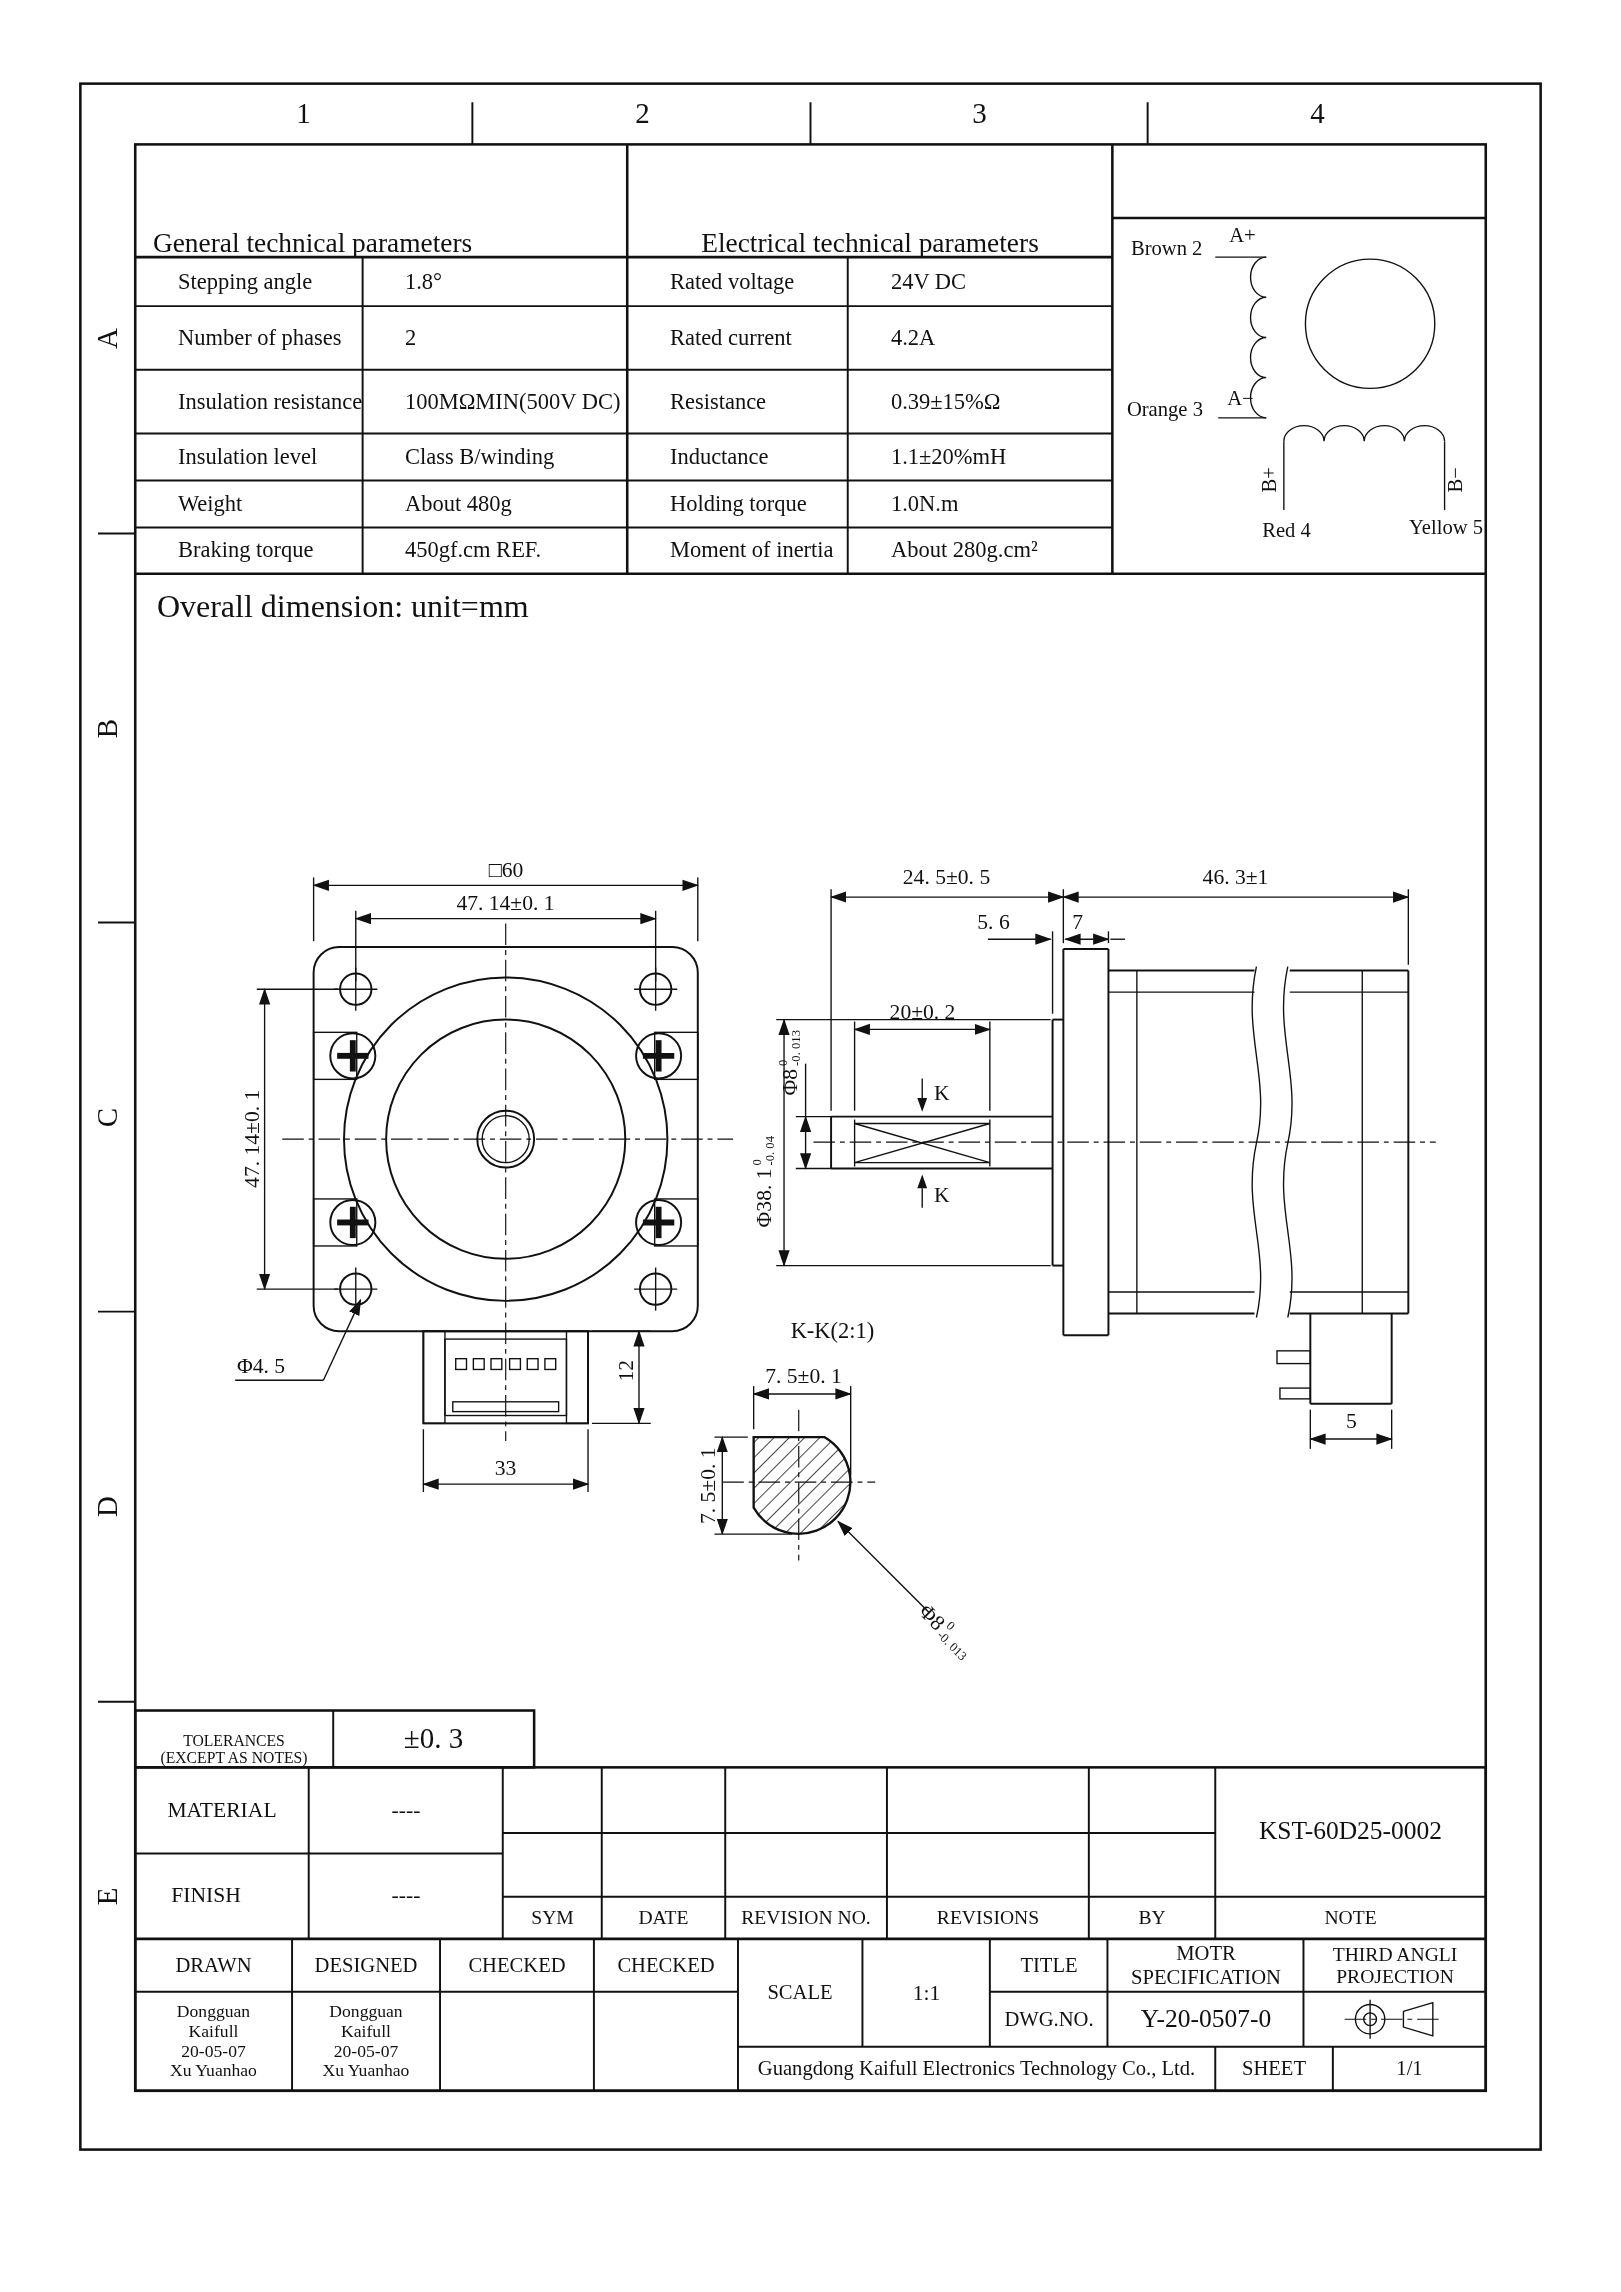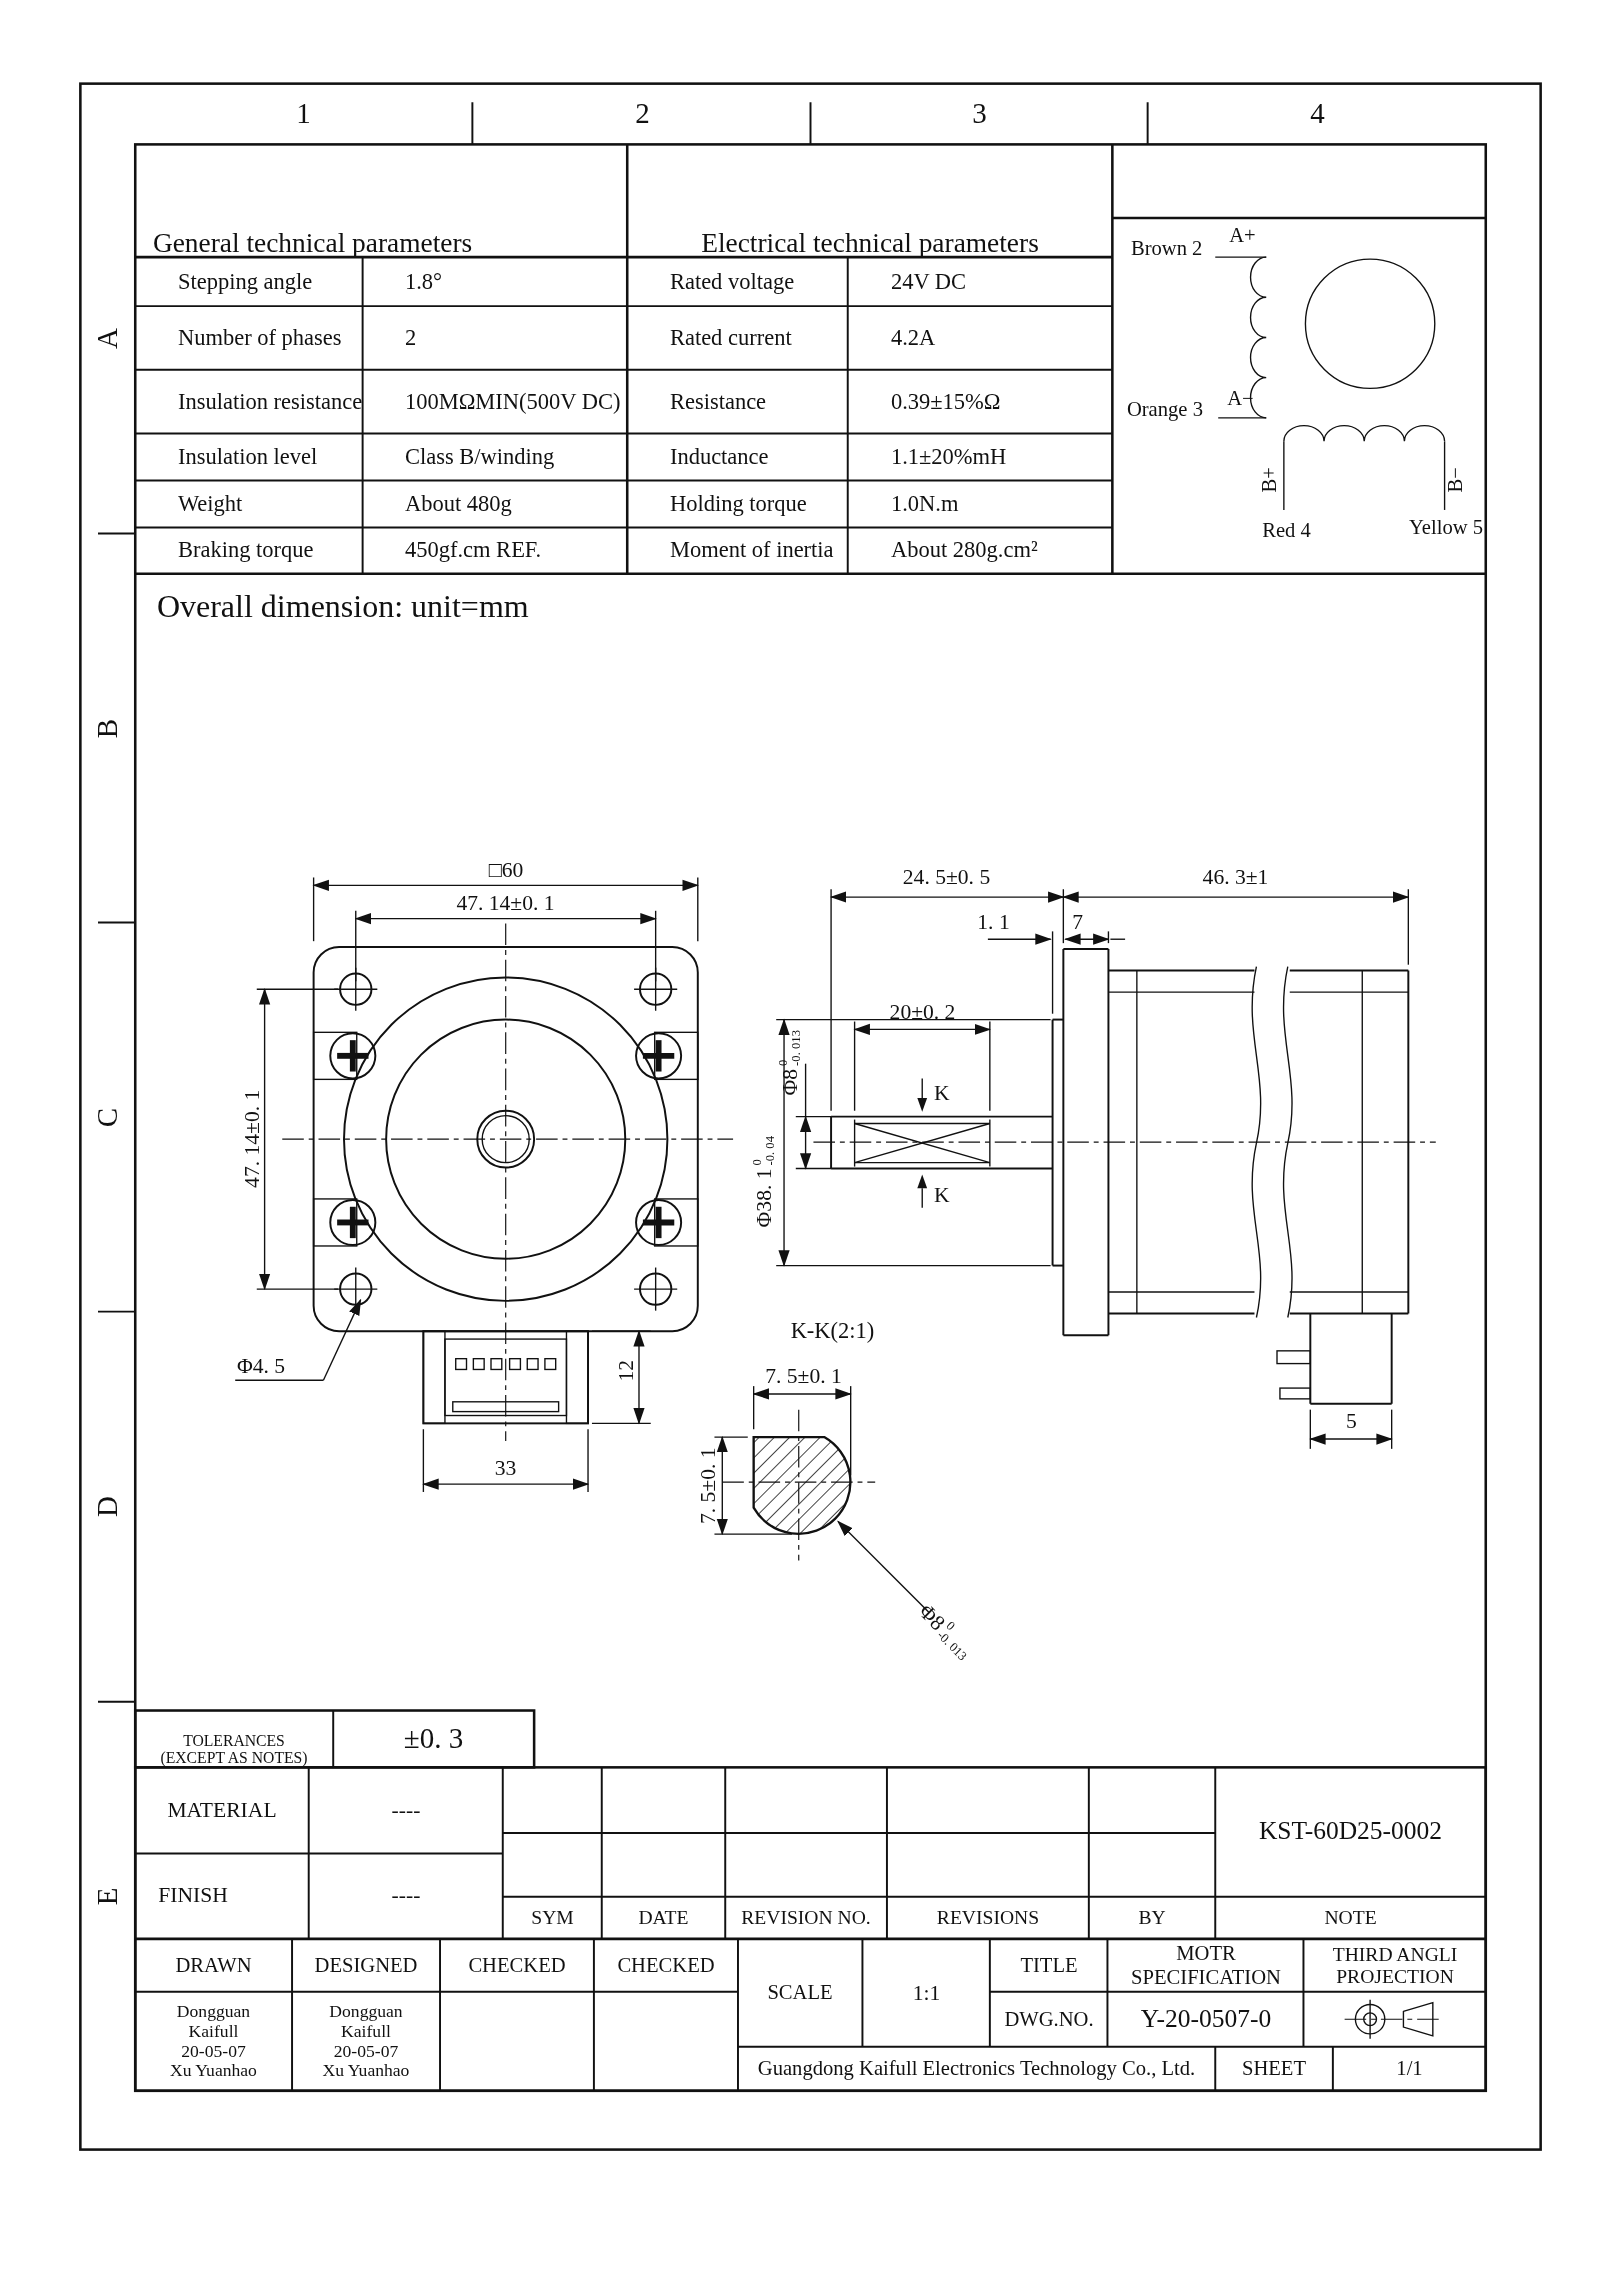--- a/index.html
+++ b/index.html
@@ -324,21 +324,21 @@
 
 <div class="t c f22" style="left:457px;top:857px;width:98px;height:25.5px">□60</div>
 <div class="t c f22" style="left:437px;top:890px;width:137px;height:25.5px">47. 14±0. 1</div>
 <div class="t c f22 r90" style="left:183px;top:1126px;width:137px;height:25.5px">47. 14±0. 1</div>
 <div class="t l f22" style="left:233px;top:1353px;width:88px;height:25.5px">Φ4. 5</div>
 <div class="t c f22" style="left:476px;top:1455px;width:59px;height:25.5px">33</div>
 <div class="t c f22 r90" style="left:604px;top:1358px;width:43px;height:25.5px">12</div>
 
 <div class="t c f22" style="left:878px;top:864px;width:137px;height:25.5px">24. 5±0. 5</div>
 <div class="t c f22" style="left:1167px;top:864px;width:137px;height:25.5px">46. 3±1</div>
-<div class="t c f22" style="left:964px;top:910px;width:59px;height:23.5px">1. 1</div>
+<div class="t c f22" style="left:964px;top:910px;width:59px;height:23.5px">5. 6</div>
 <div class="t c f22" style="left:1064px;top:910px;width:27.4px;height:23.5px">7</div>
 <div class="t c f22" style="left:859px;top:1000px;width:127px;height:23.5px">20±0. 2</div>
 <div class="t c f22 r90" style="left:741px;top:1049px;width:98px;height:27.4px">
   <span>Φ8</span>
   <span class="tolstack">
         <span>0</span>
         <span>-0. 013</span>
       </span>
 </div>
 <div class="t c f22 r90" style="left:700px;top:1168px;width:127px;height:27.4px">
@@ -363,21 +363,21 @@
       </span>
 </div>
 
 <div class="t c col2 f16" style="left:137px;top:1710px;width:194px;height:57px">
   <span>TOLERANCES</span>
   <span>(EXCEPT AS NOTES)</span>
 </div>
 <div class="t c f30" style="left:335px;top:1710px;width:197px;height:57px">±0. 3</div>
 <div class="t c f22" style="left:137px;top:1767px;width:170px;height:86px">MATERIAL</div>
 <div class="t c f22" style="left:311px;top:1767px;width:190px;height:86px">----</div>
-<div class="t c f22" style="left:120px;top:1853px;width:146px;height:85px">FINISH</div>
+<div class="t c f22" style="left:133px;top:1853px;width:146px;height:85px">FINISH</div>
 <div class="t c f22" style="left:311px;top:1853px;width:190px;height:85px">----</div>
 <div class="t c f20" style="left:503px;top:1897px;width:99px;height:42px">SYM</div>
 <div class="t c f20" style="left:602px;top:1897px;width:123px;height:42px">DATE</div>
 <div class="t c f20" style="left:725px;top:1897px;width:162px;height:42px">REVISION NO.</div>
 <div class="t c f20" style="left:887px;top:1897px;width:202px;height:42px">REVISIONS</div>
 <div class="t c f20" style="left:1089px;top:1897px;width:126px;height:42px">BY</div>
 <div class="t c f20" style="left:1215px;top:1897px;width:271px;height:42px">NOTE</div>
 <div class="t c f26" style="left:1215px;top:1767px;width:271px;height:129px">KST-60D25-0002</div>
 <div class="t c f21" style="left:135px;top:1939px;width:157px;height:53px">DRAWN</div>
 <div class="t c f21" style="left:292px;top:1939px;width:148px;height:53px">DESIGNED</div>

